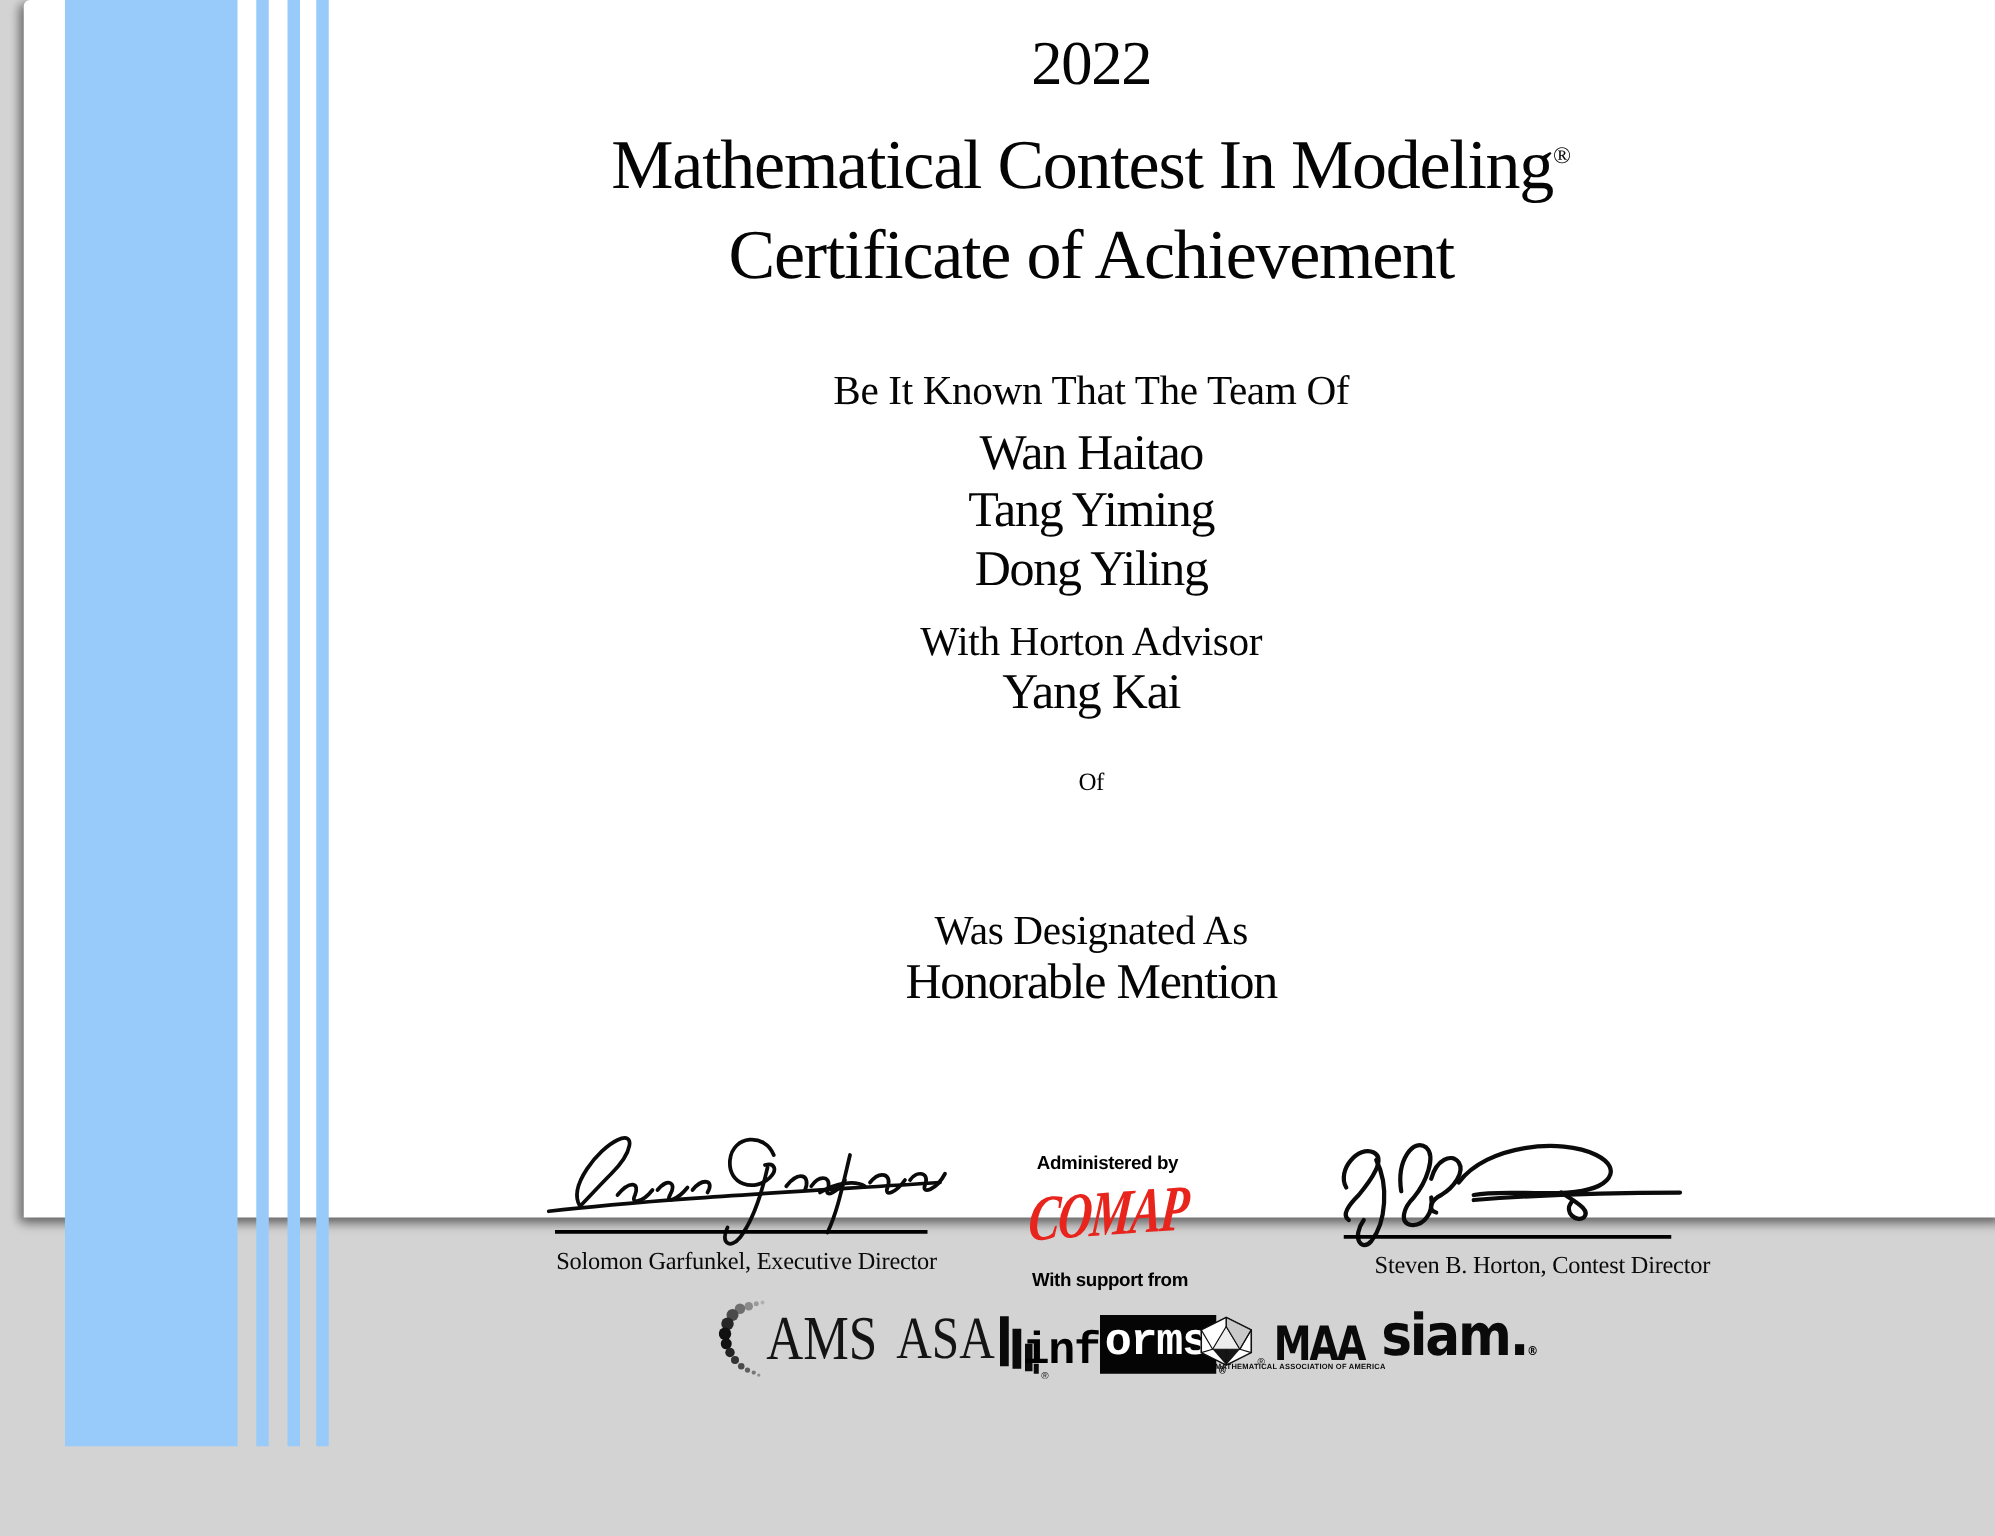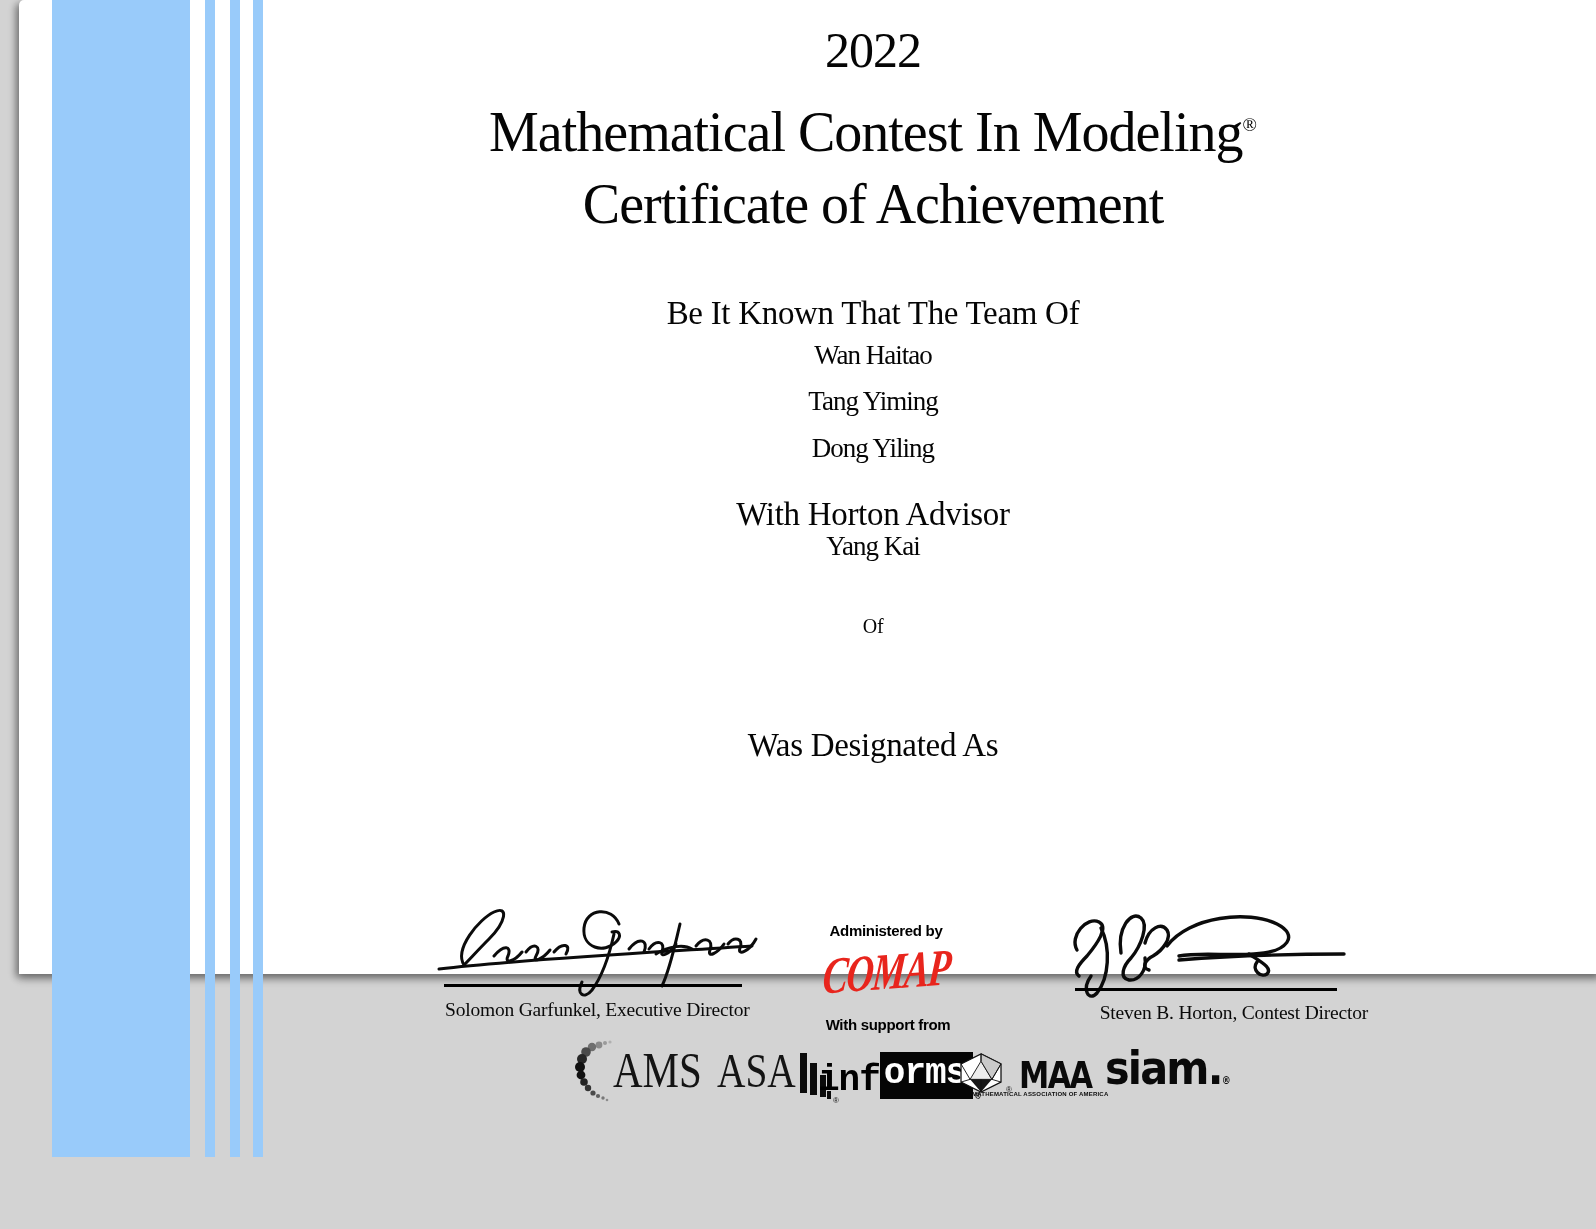--- a/index.html
+++ b/index.html
@@ -17,21 +17,21 @@
   .band{position:absolute;top:0;height:1157px;background:var(--accent_blue,#99cbfa)}
   .band-wide{left:33px;width:138px}
   .band-s1{left:186px;width:10px}
   .band-s2{left:211px;width:10px}
   .band-s3{left:234px;width:10px}
 
   
   .cline{position:absolute;left:254px;width:1200px;text-align:center;line-height:1;color:#050505;white-space:nowrap}
   .f-year{font-size:50px;letter-spacing:-1px}
   .f-title{font-size:56px;letter-spacing:-1px}
-  .f-big{font-size:27px;letter-spacing:-1px}
+  .f-big{font-size:40px;letter-spacing:-1px}
   .f-med{font-size:33px;letter-spacing:-.3px}
   .f-small{font-size:20px;letter-spacing:-.3px}
   .reg{font-size:19px;vertical-align:super;letter-spacing:0}
 
   
   .sig-line{position:absolute;height:2.5px;background:#000}
   .sig-label{position:absolute;text-align:right;font-size:19.5px;letter-spacing:-.2px;color:#0a0a0a;white-space:nowrap}
   .sig-svg{position:absolute}
   .sig-svg path{fill:none;stroke:#0b0b0b;stroke-linecap:round;stroke-linejoin:round}
 
@@ -90,20 +90,21 @@
   <div class="cline f-big" style="top:342px">Wan Haitao</div>
   <div class="cline f-big" style="top:388px">Tang Yiming</div>
   <div class="cline f-big" style="top:435px">Dong Yiling</div>
 
   <div class="cline f-med" style="top:498px">With Horton Advisor</div>
   <div class="cline f-big" style="top:533px">Yang Kai</div>
 
   <div class="cline f-small" style="top:616px">Of</div>
 
   <div class="cline f-med" style="top:729px">Was Designated As</div>
+  <div class="cline f-big" style="top:765px">Honorable Mention</div>
 
   <svg class="sig-svg" style="left:415px;top:893px" width="340" height="115" viewBox="0 0 340 115">
     <path d="M5,76 C90,66 210,60 318,53" stroke-width="3"></path>
     <path d="M30,72 C20,56 45,26 60,19 C75,12 72,29 55,46 C45,56 35,67 30,72" stroke-width="3"></path>
     <path d="M60,63 C70,51 78,53 74,63 C70,71 80,69 88,59" stroke-width="3"></path>
     <path d="M92,59 C100,49 108,53 102,63 C98,70 108,67 116,57" stroke-width="3"></path>
     <path d="M120,59 C128,49 138,51 132,61" stroke-width="3"></path>
     <path d="M185,31 C178,13 152,15 150,35 C148,55 170,61 182,49 C188,43 186,37 178,39" stroke-width="3"></path>
     <path d="M180,41 C176,59 170,81 158,97 C150,107 142,101 148,89" stroke-width="3"></path>
     <path d="M195,56 C205,43 215,47 210,59" stroke-width="3"></path>

